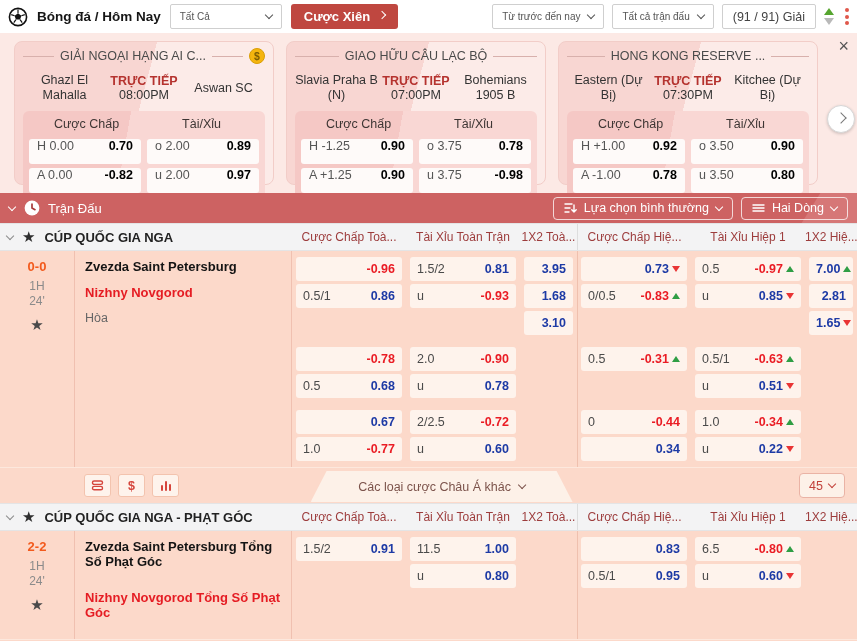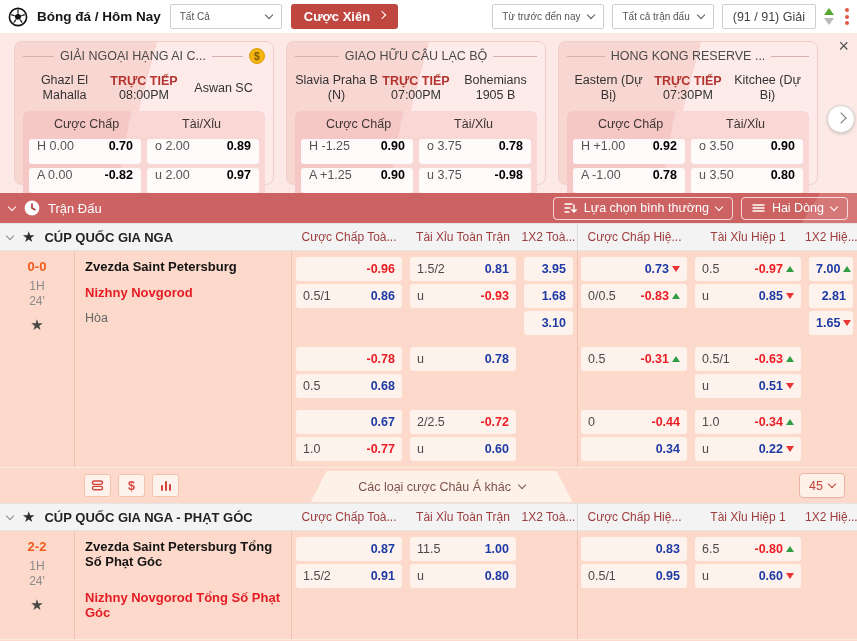--- a/index.html
+++ b/index.html
@@ -400,20 +400,24 @@
             <span class="bl"></span>
             <span class="bo" data-tone="red">-0.78</span>
           </div>
         <div class="box">
             <span class="bl">0.5</span>
             <span class="bo" data-tone="blue">0.68</span>
           </div>
       </div>
       <div class="cell">
         <div class="box">
+            <span class="bl">2.0</span>
+            <span class="bo" data-tone="red">-0.90</span>
+          </div>
+        <div class="box">
             <span class="bl">u</span>
             <span class="bo" data-tone="blue">0.78</span>
           </div>
       </div>
       <div class="cell"></div>
       <div class="cell">
         <div class="box">
             <span class="bl">0.5</span>
             <span class="bo" data-tone="red">-0.31</span>
             <span class="trend" data-dir="up"></span>
@@ -539,24 +543,20 @@
   </div>
   <div class="mteams">
     <div class="th" style="margin-bottom:21px">Zvezda Saint Petersburg Tổng Số Phạt Góc</div>
     <div class="ta">Nizhny Novgorod Tổng Số Phạt Góc</div>
   </div>
   <div class="modds">
     <div class="vline"></div>
     <div class="blk">
       <div class="cell">
         <div class="box">
-            <span class="bl"></span>
-            <span class="bo" data-tone="blue">0.87</span>
-          </div>
-        <div class="box">
             <span class="bl">1.5/2</span>
             <span class="bo" data-tone="blue">0.91</span>
           </div>
       </div>
       <div class="cell">
         <div class="box">
             <span class="bl">11.5</span>
             <span class="bo" data-tone="blue">1.00</span>
           </div>
         <div class="box">

